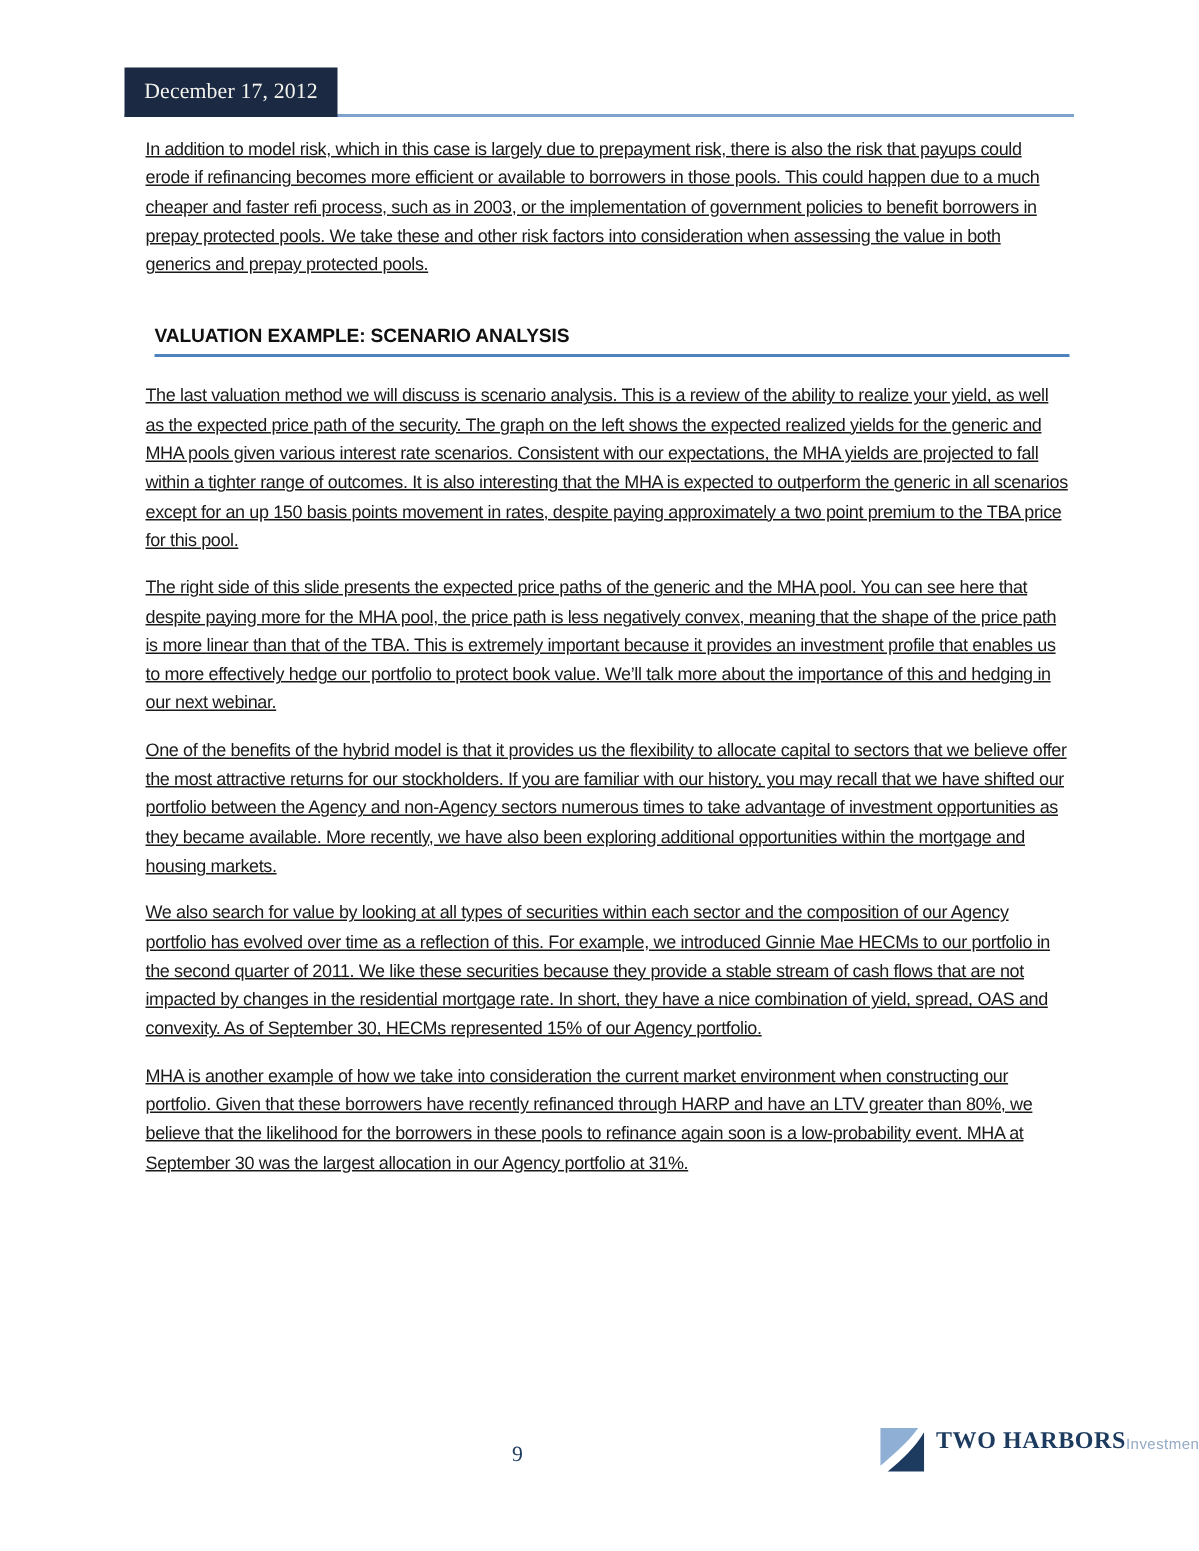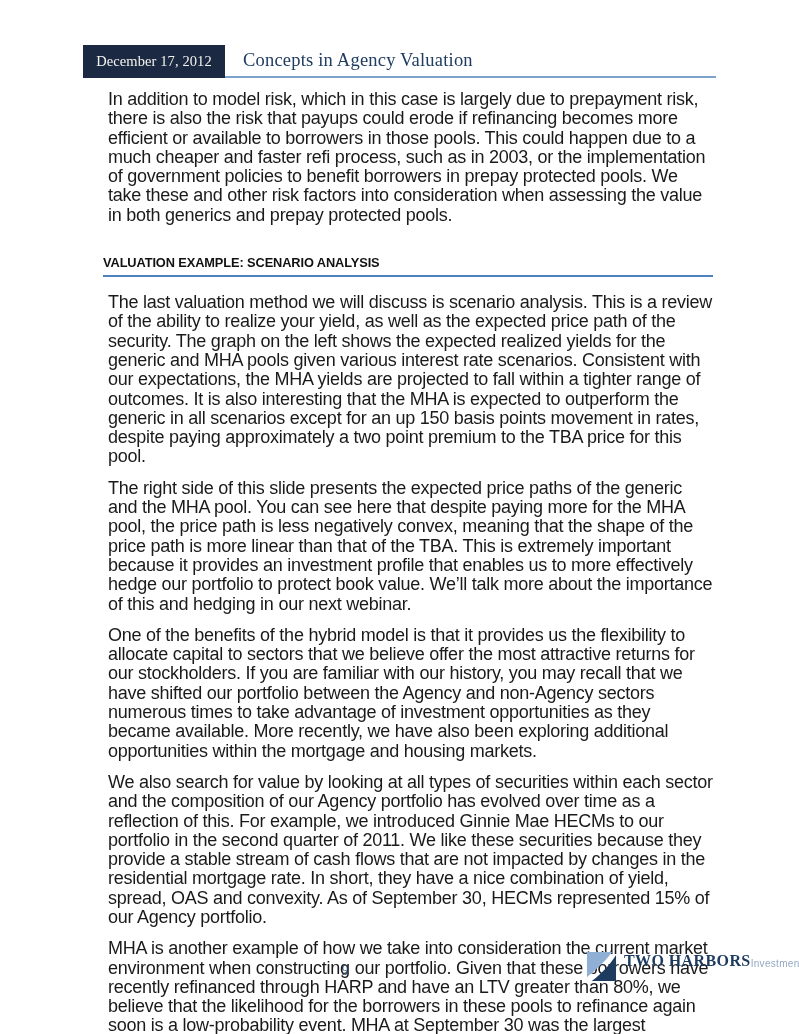--- a/index.html
+++ b/index.html
@@ -53,25 +53,26 @@
     z-index: 1;
   }
 
   
   .content {
     position: absolute;
     left: 93px; top: 90px;
     width: 620px;
   }
   .content p {
-    font-size: 18px;
+    font-size: 12px;
     line-height: 19.3px;
     letter-spacing: -0.25px;
     color: var(--body-text);
-    margin: 0 0 12px 15px;
+    margin: 0 0 12px 4px;
+    text-decoration: underline;
   }
   .section-heading {
     font-family: "Liberation Sans", sans-serif;
     font-size: 12.8px;
     font-weight: bold;
     color: #111111;
     letter-spacing: -0.1px;
     margin: 30px 0 16px 10px;
     padding-bottom: 5px;
     border-bottom: 2px solid var(--heading-rule);
@@ -115,21 +116,20 @@
   }
 </style>
 </head>
 <body>
 
 <div class="page">
 
   <div class="date-badge">
     <span>December 17, 2012</span>
   </div>
-  <div class="page-title">Concepts in Agency Valuation</div>
   <div class="header-rule"></div>
 
   <div class="content">
     <p>In addition to model risk, which in this case is largely due to prepayment risk, there is also the risk that payups could erode if refinancing becomes more efficient or available to borrowers in those pools. This could happen due to a much cheaper and faster refi process, such as in 2003, or the implementation of government policies to benefit borrowers in prepay protected pools. We take these and other risk factors into consideration when assessing the value in both generics and prepay protected pools.</p>
 
     <div class="section-heading">VALUATION EXAMPLE: SCENARIO ANALYSIS</div>
     <p>The last valuation method we will discuss is scenario analysis. This is a review of the ability to realize your yield, as well as the expected price path of the security. The graph on the left shows the expected realized yields for the generic and MHA pools given various interest rate scenarios. Consistent with our expectations, the MHA yields are projected to fall within a tighter range of outcomes. It is also interesting that the MHA is expected to outperform the generic in all scenarios except for an up 150 basis points movement in rates, despite paying approximately a two point premium to the TBA price for this pool.</p>
     <p>The right side of this slide presents the expected price paths of the generic and the MHA pool. You can see here that despite paying more for the MHA pool, the price path is less negatively convex, meaning that the shape of the price path is more linear than that of the TBA. This is extremely important because it provides an investment profile that enables us to more effectively hedge our portfolio to protect book value. We’ll talk more about the importance of this and hedging in our next webinar.</p>
 
     <p>One of the benefits of the hybrid model is that it provides us the flexibility to allocate capital to sectors that we believe offer the most attractive returns for our stockholders. If you are familiar with our history, you may recall that we have shifted our portfolio between the Agency and non-Agency sectors numerous times to take advantage of investment opportunities as they became available. More recently, we have also been exploring additional opportunities within the mortgage and housing markets.</p>

